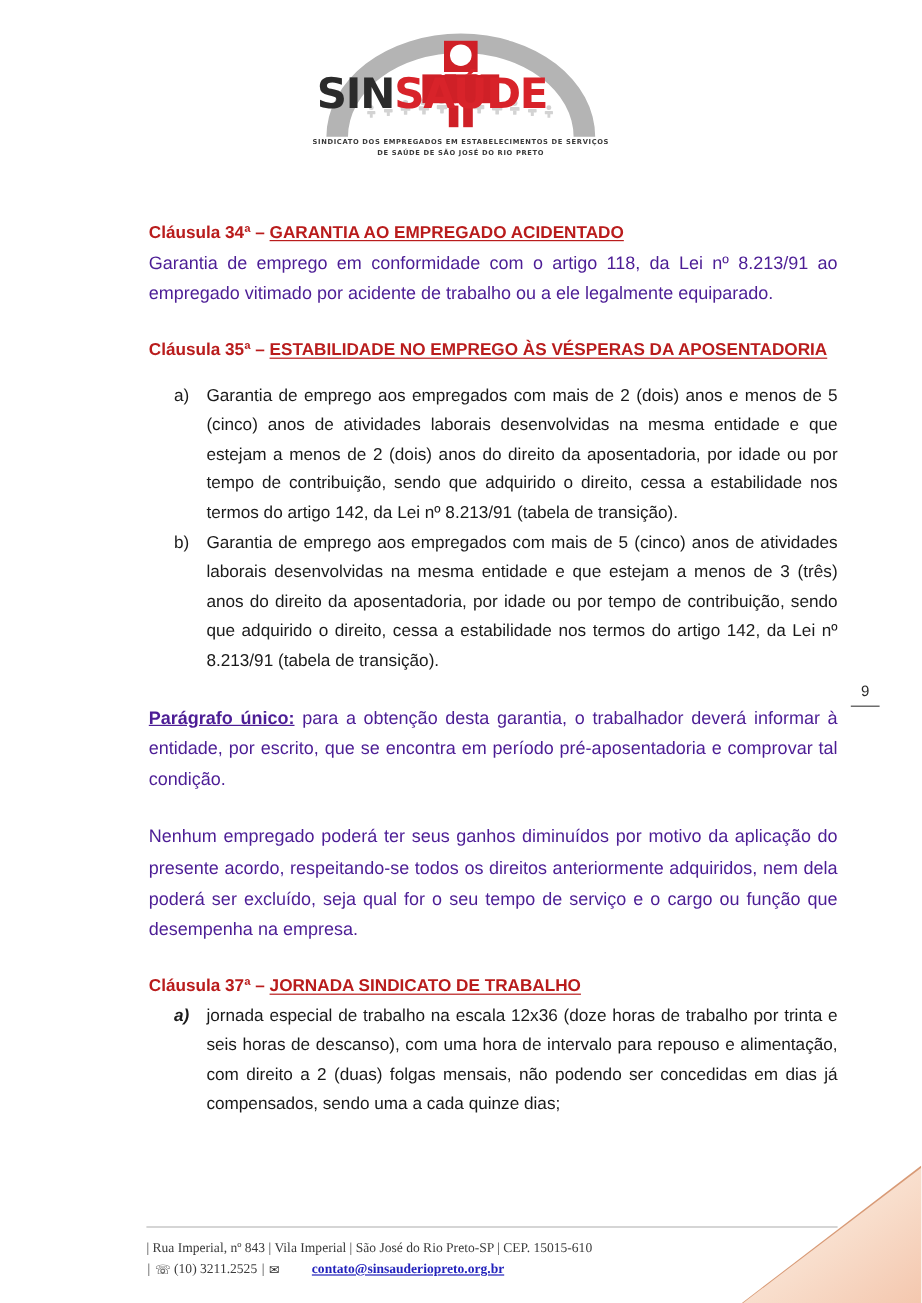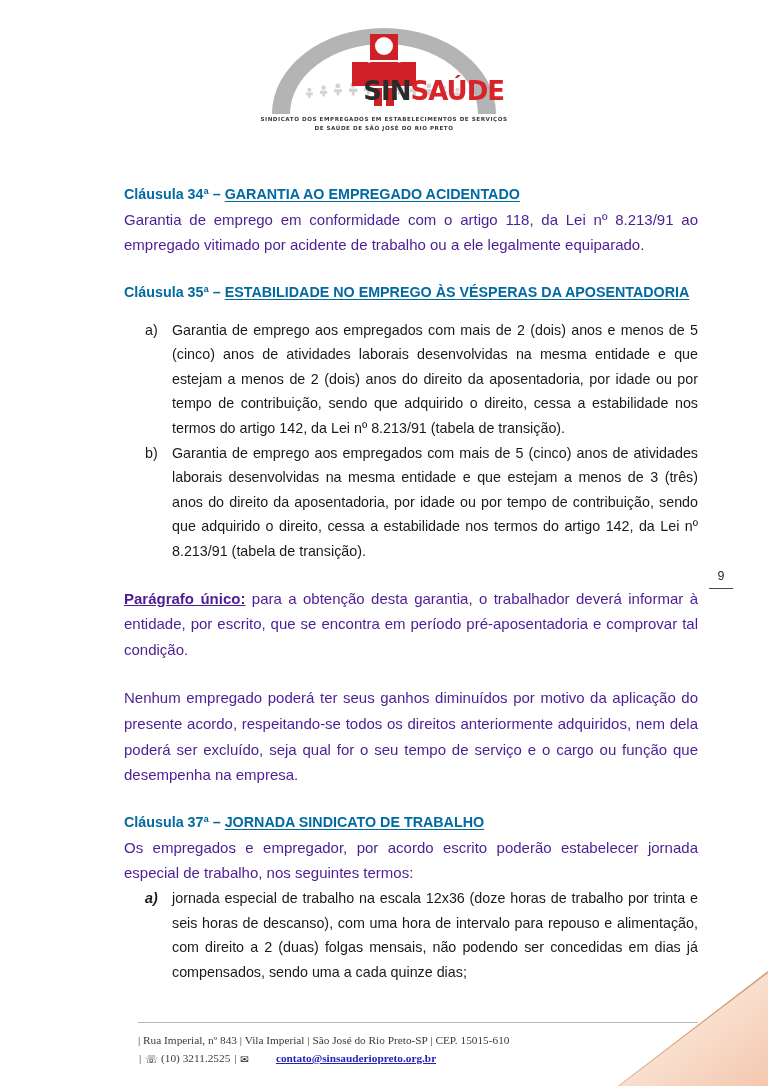--- a/index.html
+++ b/index.html
@@ -59,25 +59,25 @@
     position: relative;
     width: 240px;
     height: 120px;
   }
   .logo svg { display: block; }
 
   .logo-text {
     position: absolute;
     left: 0;
     right: 0;
-    top: 56px;
-    text-align: right;
+    top: 40px;
+    text-align: left;
     font-family: "DejaVu Sans", sans-serif;
     font-weight: 700;
-    font-size: 26px;
+    font-size: 35px;
     letter-spacing: -1px;
     line-height: 1;
     white-space: nowrap;
   }
   .logo-text .sin { color: #2b2b2b; }
   .logo-text .saude { color: #d8232a; }
 
   .logo-sub {
     position: absolute;
     left: -6px;
@@ -104,21 +104,21 @@
     line-height: 1.72;
     text-align: justify;
     margin: 0;
     color: #4c1d95;
   }
   .heading {
     font-size: 14.3px;
     line-height: 1.72;
     margin: 0;
     font-weight: 700;
-    color: #0369a1;
+    color: #b91c1c;
   }
   .heading .ul {
     text-decoration: underline;
     text-underline-offset: 2px;
   }
   .gap-sm { height: 13px; }
   .gap-md { height: 22px; }
 
   ol.alpha {
     margin: 0;
@@ -166,21 +166,21 @@
     display: block;
     margin: 4px auto 0;
     width: 24px;
     height: 1.5px;
     background: #4a4a4a;
   }
 
   
   .footer {
     position: absolute;
-    left: 138px;
+    left: 122px;
     right: 70px;
     bottom: 18px;
   }
   .footer-rule {
     height: 1px;
     background: #b9b9b9;
     margin-bottom: 8px;
   }
   .footer-line {
     font-family: "Liberation Serif", serif;
@@ -324,21 +324,20 @@
     <div class="gap-md"></div>
 
     <div>
       <p class="para">Nenhum empregado poderá ter seus ganhos diminuídos por motivo da aplicação do presente acordo, respeitando-se todos os direitos anteriormente adquiridos, nem dela poderá ser excluído, seja qual for o seu tempo de serviço e o cargo ou função que desempenha na empresa.</p>
     </div>
 
     <div class="gap-md"></div>
 
     <div>
       <p class="heading"><span>Cláusula 37ª – </span><span class="ul">JORNADA SINDICATO DE TRABALHO</span></p>
-      <p class="para">Os empregados e empregador, por acordo escrito poderão estabelecer jornada especial de trabalho, nos seguintes termos:</p>
       <ol class="alpha italic">
         <li><span class="marker">a)</span><span>jornada especial de trabalho na escala 12x36 (doze horas de trabalho por trinta e seis horas de descanso), com uma hora de intervalo para repouso e alimentação, com direito a 2 (duas) folgas mensais, não podendo ser concedidas em dias já compensados, sendo uma a cada quinze dias;</span></li>
       </ol>
     </div>
 
   </div>
 
   <div class="footer">
     <div class="footer-rule"></div>
     <div class="footer-line">| Rua Imperial, nº 843  |  Vila Imperial  |  São José do Rio Preto-SP  | CEP. 15015-610</div>

